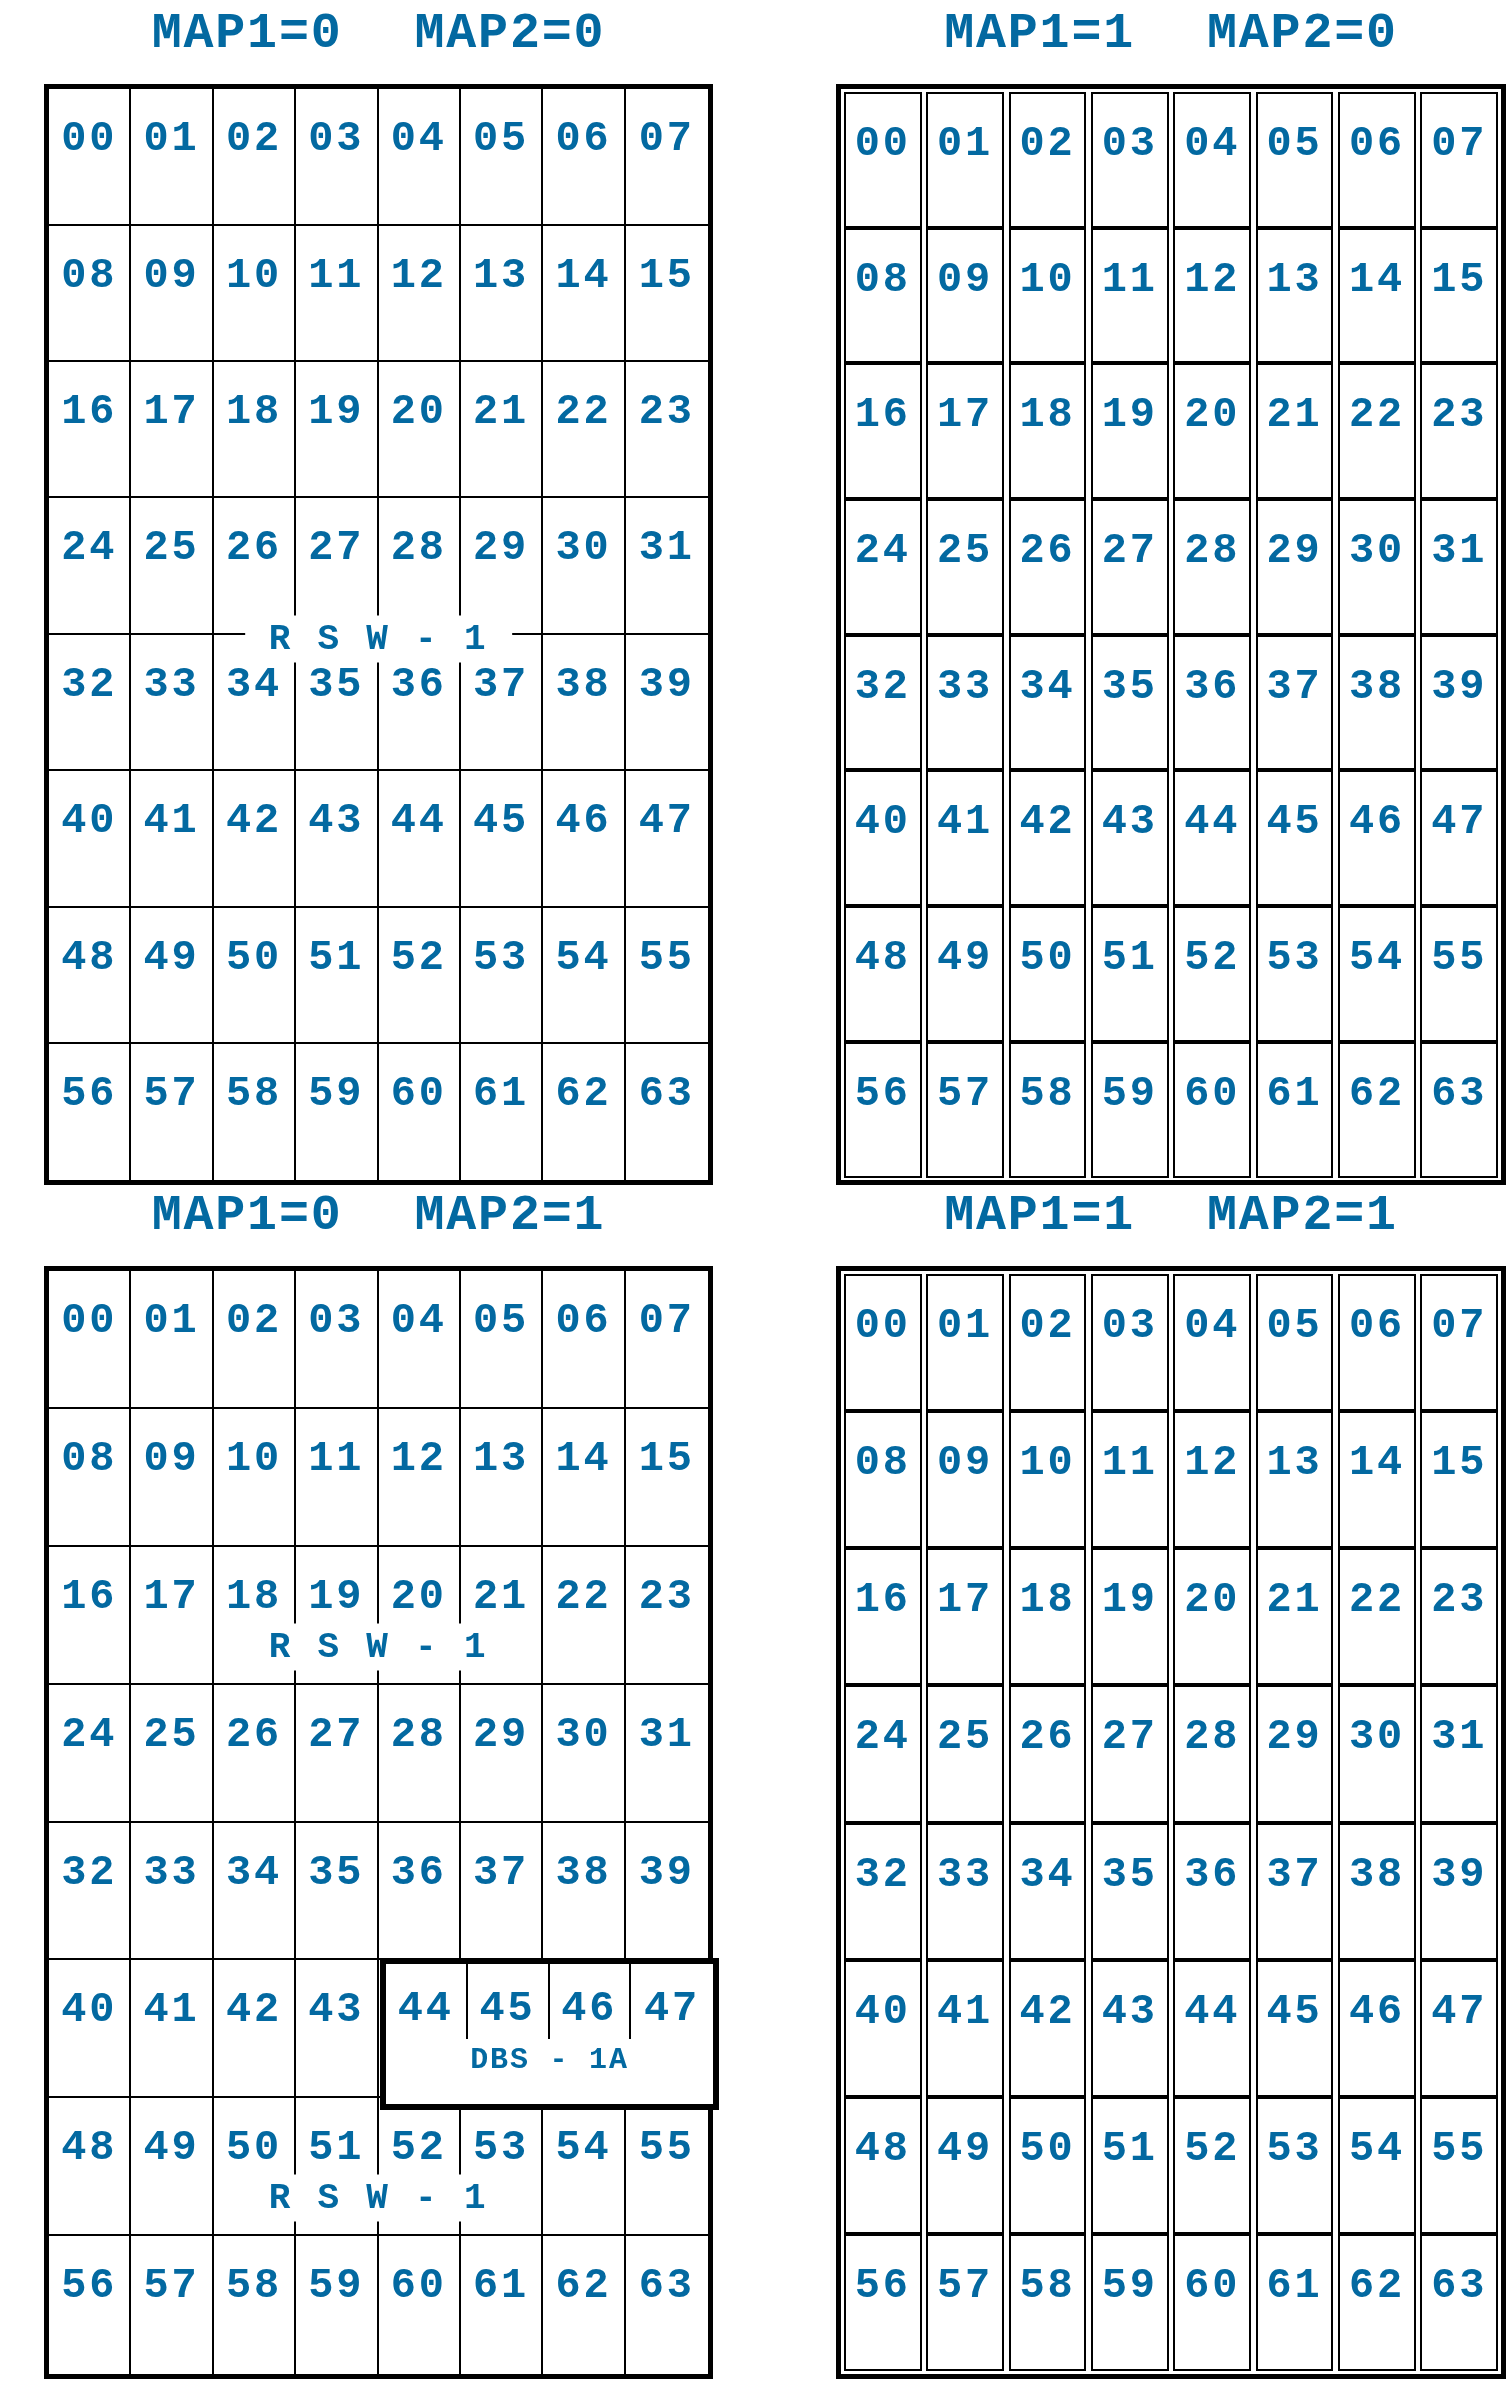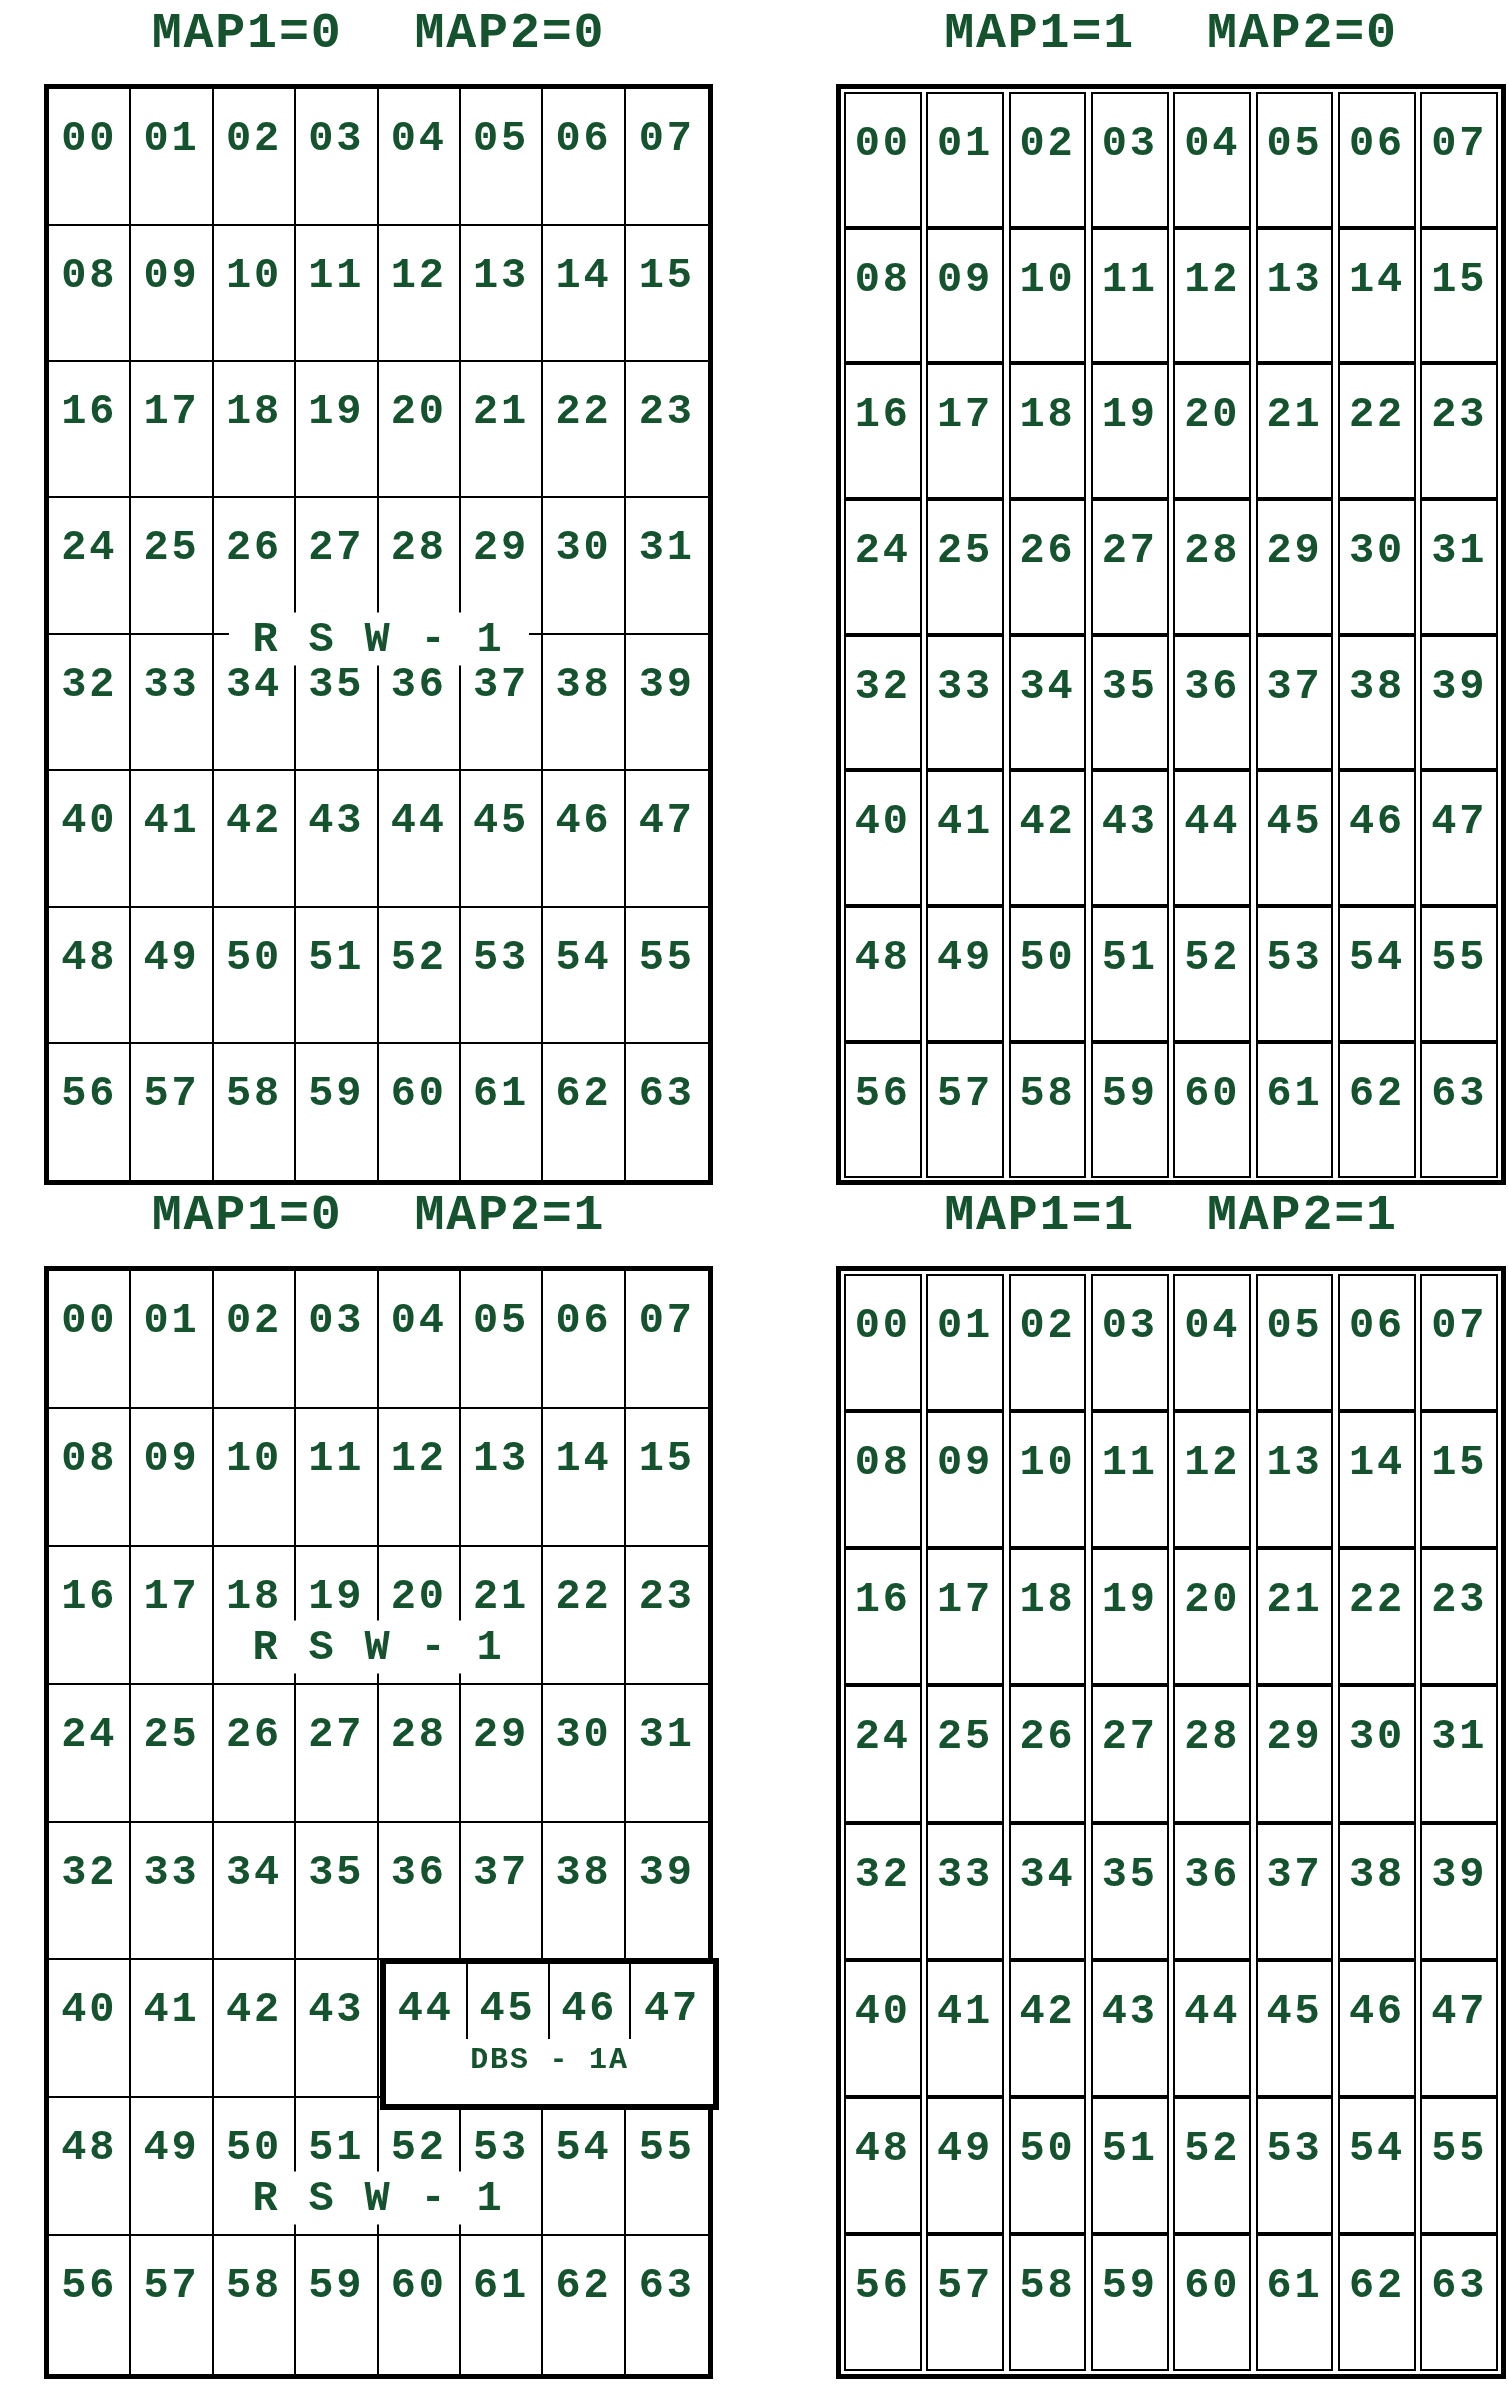--- a/index.html
+++ b/index.html
@@ -1,20 +1,20 @@
 <!DOCTYPE html>
 <html style="font-size:14.7px"><head>
 <meta charset="utf-8">
 <style>
   html,body{margin:0;padding:0;background:#fff;}
   .page{
     position:relative;
     width:1510px;height:2401px;
     background:#ffffff;
-    color:#14532d;
+    color:#0369a1;
     font-family:"Liberation Mono","DejaVu Sans Mono",monospace;
     font-weight:bold;
     overflow:hidden;
   }
   .panel{position:absolute;}
   #panel-tl{left:44px;top:7.3px;width:669px;}
   #panel-tr{left:836px;top:7.3px;width:670px;}
   #panel-bl{left:44px;top:1189px;width:669px;}
   #panel-br{left:836px;top:1189px;width:670px;}
 
@@ -48,21 +48,21 @@
   .grid.thin .cell:nth-child(8n){border-right:none;}
   .grid.thin .cell:nth-child(n+57){border-bottom:none;}
   
   .grid.boxed{column-gap:4.6px;padding:2.8px;}
   .grid.boxed .cell{border:2.8px solid #000;}
 
   .rsw{
     position:absolute;left:50%;transform:translate(-50%,-50%);
     background:#fff;
     padding:5.5px 24px;
-    font-size:42px;letter-spacing:2.8px;line-height:1;white-space:pre;
+    font-size:36px;letter-spacing:2.8px;line-height:1;white-space:pre;
     z-index:3;
   }
   .dbs-box{
     position:absolute;
     box-sizing:border-box;
     background:#fff;
     border:6.4px solid #000;
     z-index:2;
   }
   .dbs-nums{

